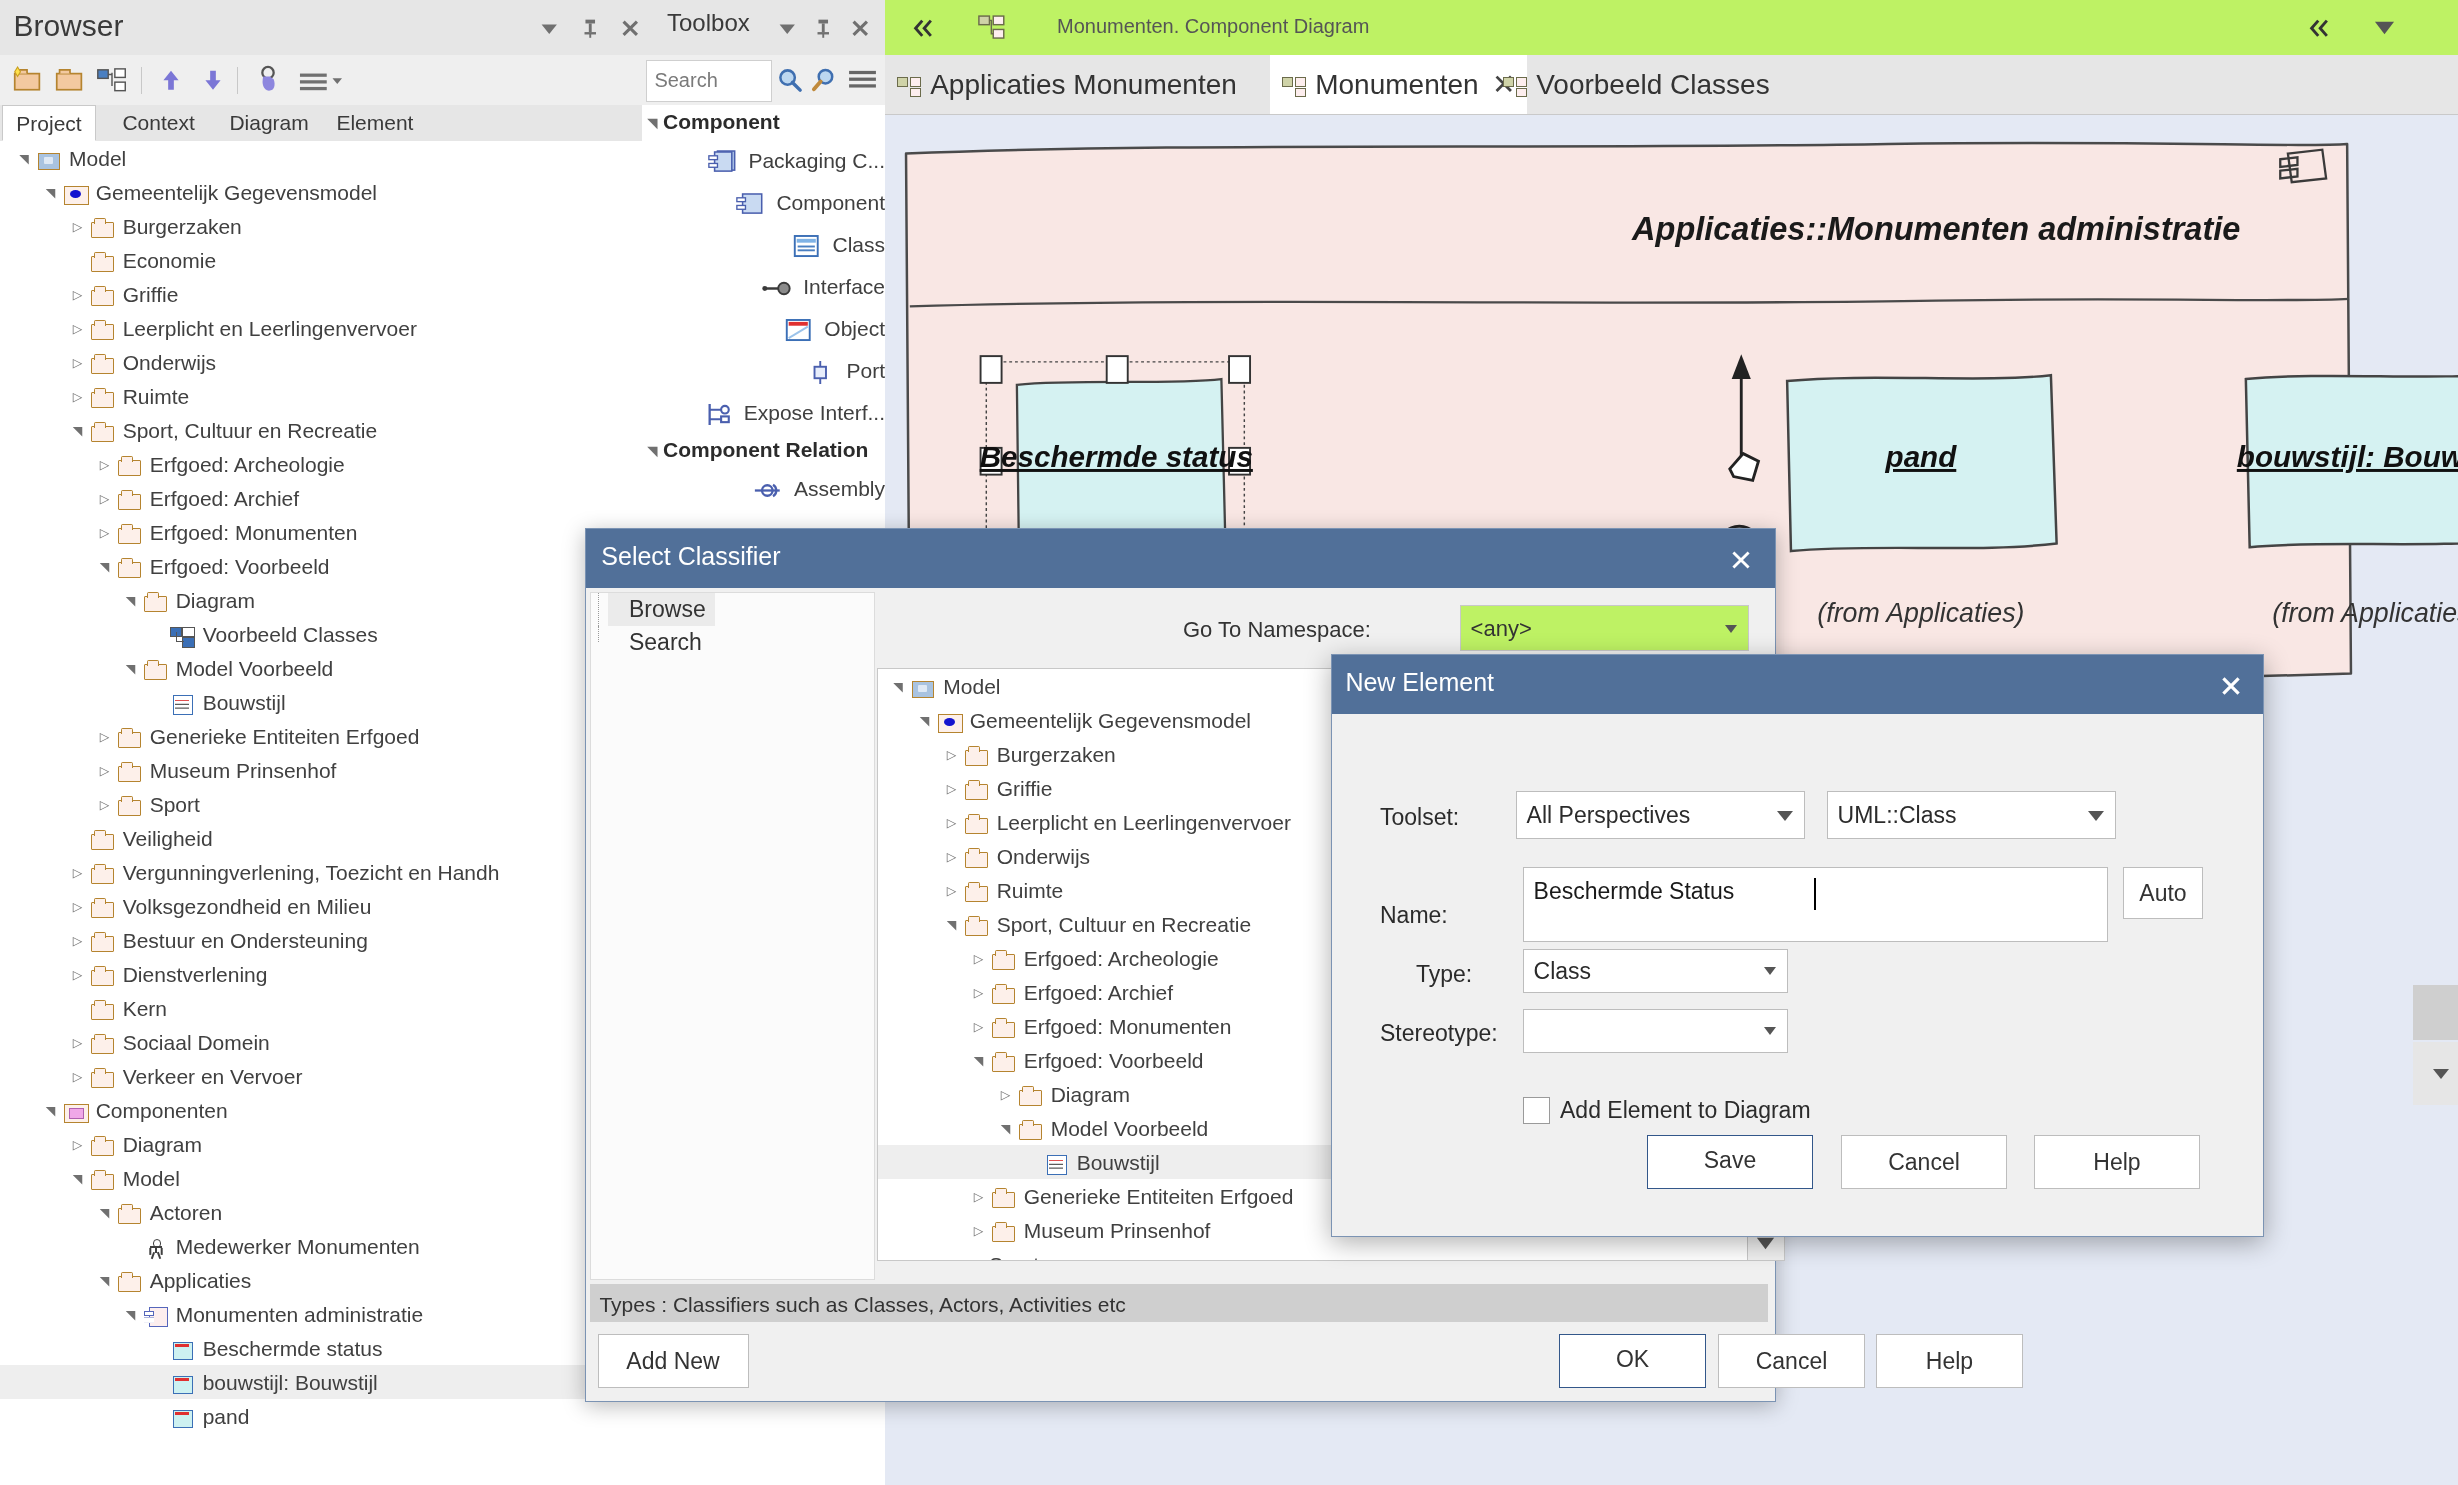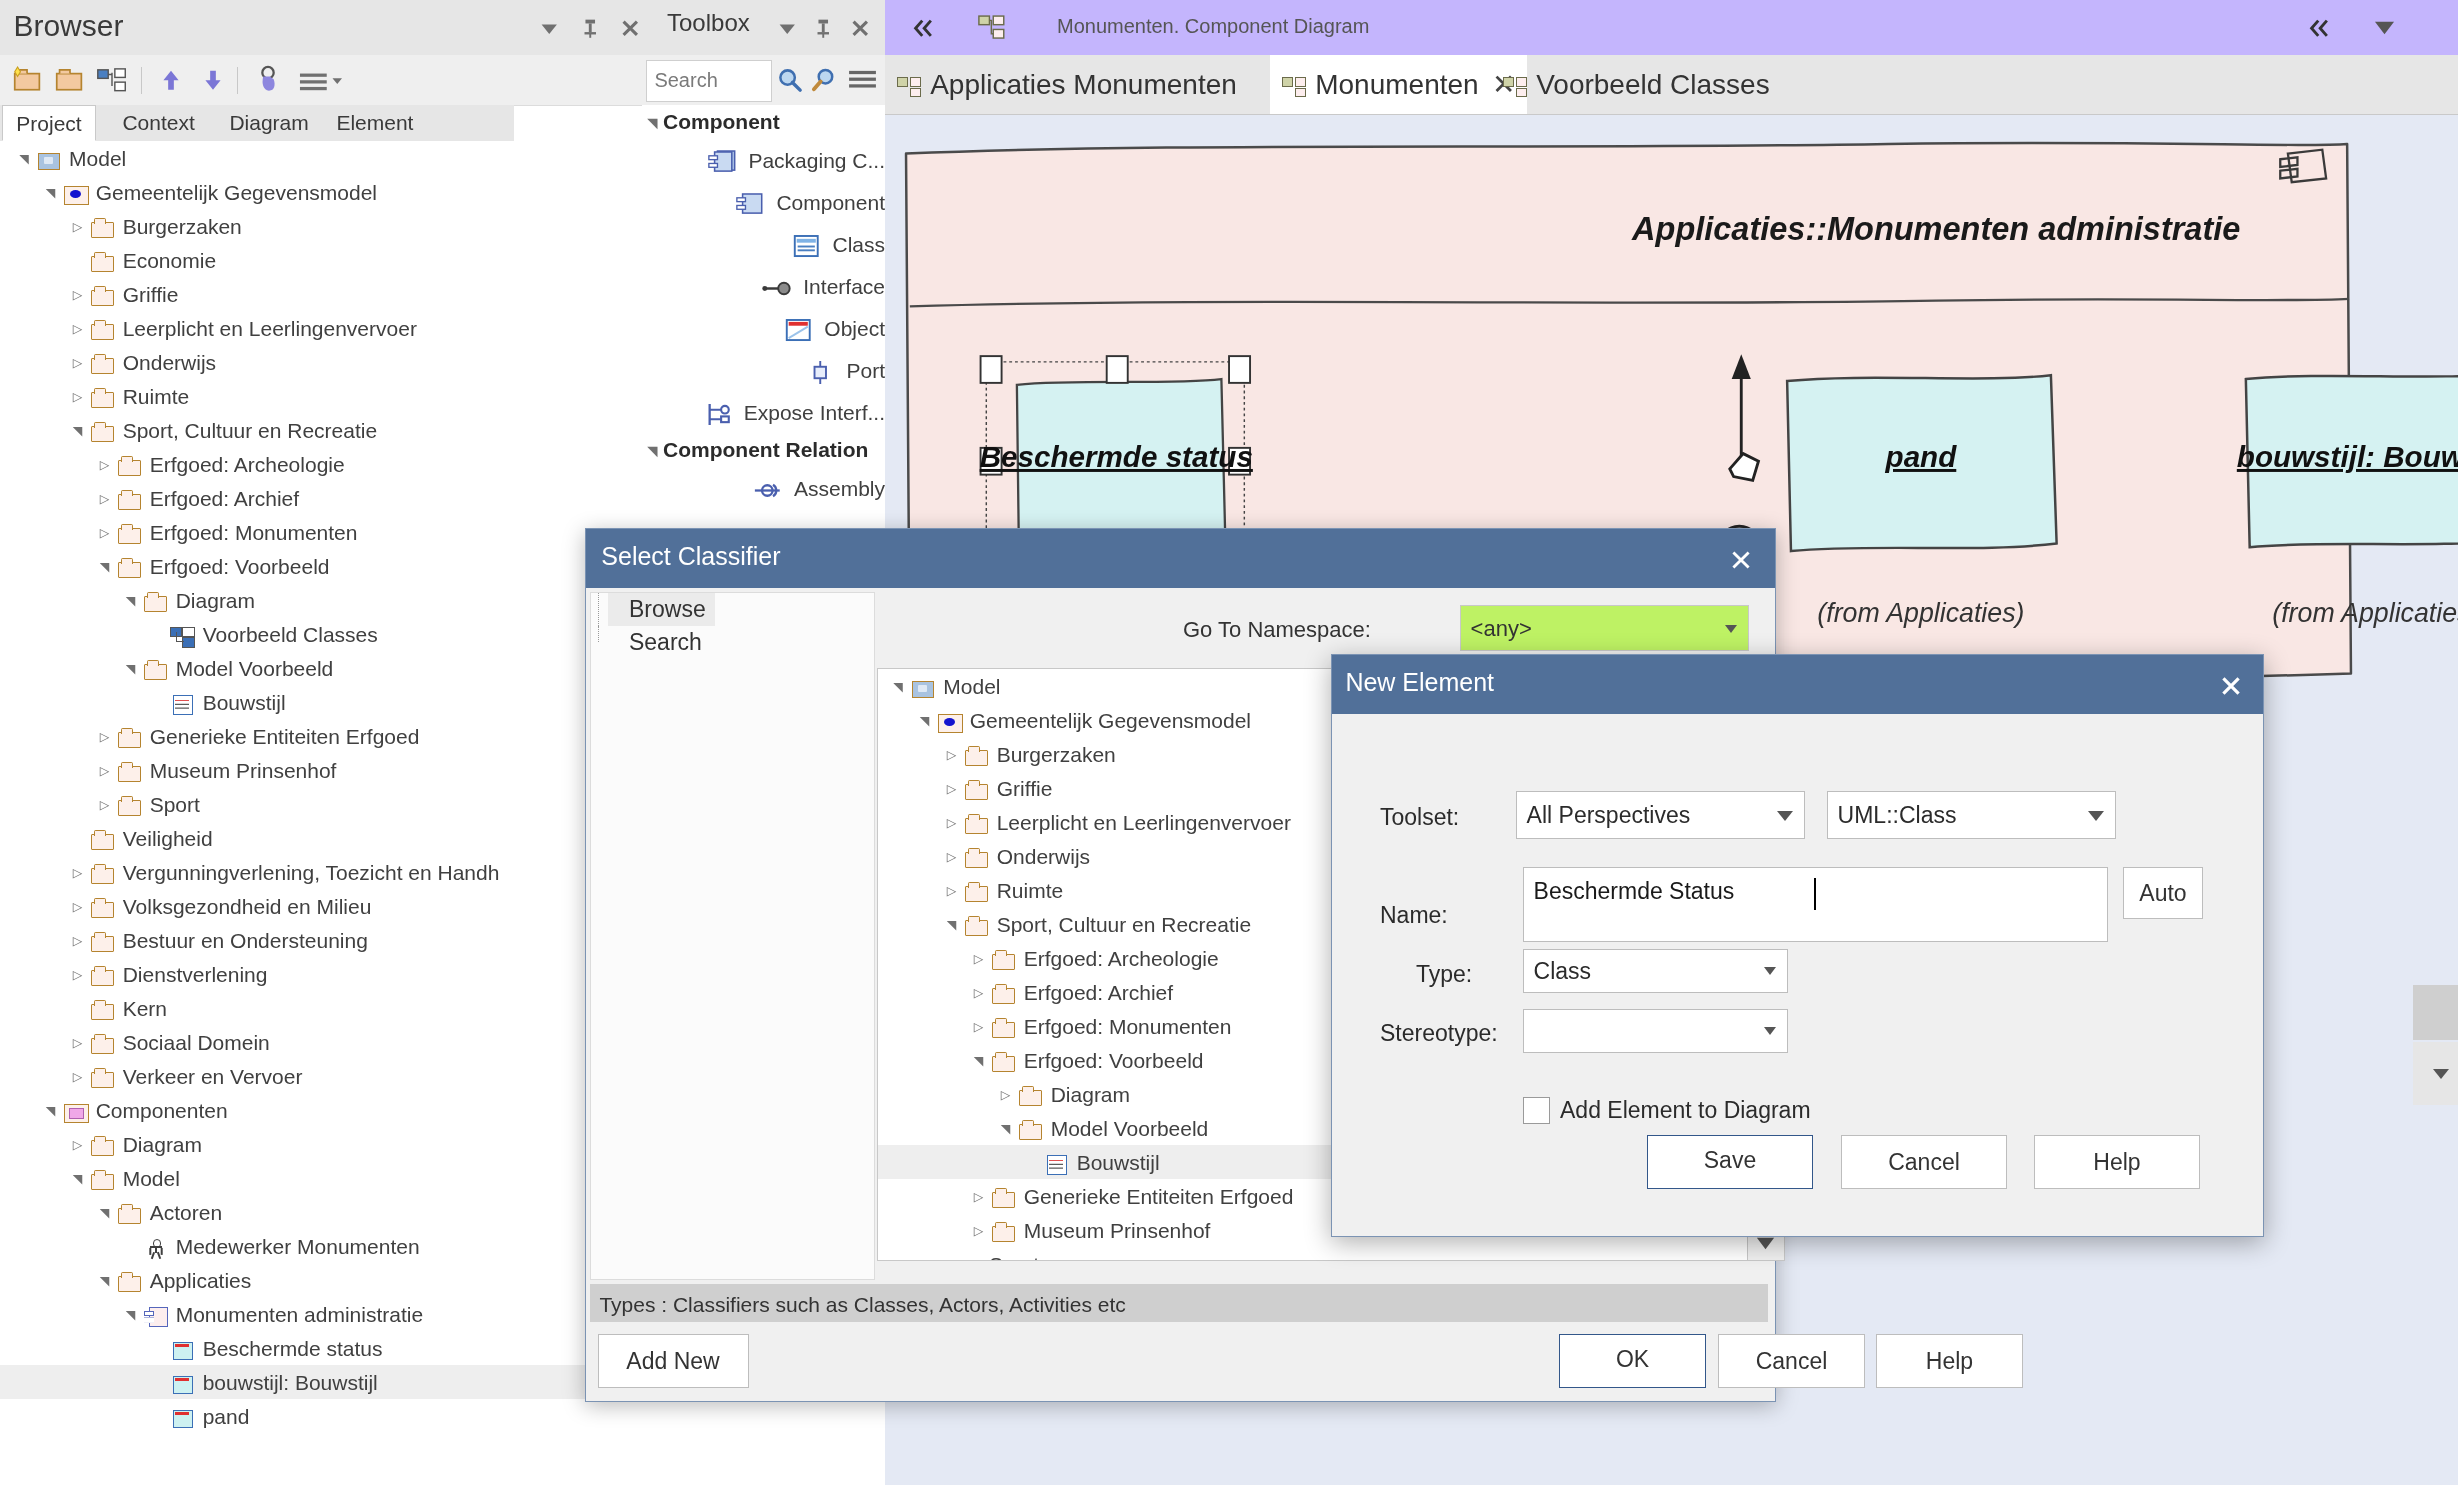--- a/index.html
+++ b/index.html
@@ -13,21 +13,21 @@
   
   #browser{left:0;top:0;width:642px;height:1485px;background:#ffffff;}
   #browser-title{left:0;top:0;width:642px;height:55px;background:#e6e6e6;}
   #browser-title .ttl{position:absolute;left:13.4px;top:8.6px;font-size:30px;color:#3a3a3a;}
   .panel-btn{position:absolute;width:32.5px;height:32.5px;top:11.5px;cursor:pointer;
     color:#707070;font-size:19px;text-align:center;line-height:32.5px;}
   #browser-toolbar{left:0;top:55px;width:642px;height:50px;background:#efefef;border-bottom:1px solid #dcdcdc;}
   .tb-ico{position:absolute;top:8.6px;width:36px;height:32.5px;cursor:pointer;}
   .tb-sep{position:absolute;top:11.5px;width:1px;height:27px;background:#c8c8c8;}
 
-  #browser-tabs{left:0;top:105px;width:514px;height:36px;background:#e6e6e6;border-bottom:7px solid #b91c1c;}
+  #browser-tabs{left:0;top:105px;width:642px;height:36px;background:#e6e6e6;border-bottom:7px solid #b91c1c;}
   .btab{position:absolute;top:0;height:36px;line-height:36px;font-size:21px;color:#3a3a3a;
     padding:0 13.4px;cursor:pointer;}
   .btab.active{background:#ffffff;border:1px solid #c9c9c9;border-bottom:1px solid #ffffff;box-sizing:border-box;}
 
   #tree{left:0;top:141px;width:642px;height:1344px;background:#ffffff;overflow:hidden;}
   .trow{position:relative;height:34px;line-height:34px;white-space:nowrap;font-size:21px;color:#404040;cursor:pointer;}
   .trow.sel{background:#eeeeee;}
   .tw{display:inline-block;width:21px;text-align:center;vertical-align:middle;color:#707070;font-size:12.4px;}
   .tico{display:inline-block;width:29px;height:23px;vertical-align:middle;margin-right:5.7px;position:relative;}
   .tlbl{vertical-align:middle;}
@@ -83,21 +83,21 @@
   #tbx-searchbox{position:absolute;left:3.8px;top:4.8px;width:124px;height:40px;background:#ffffff;border:1px solid #cfcfcf;}
   #tbx-searchbox span{position:absolute;left:7.6px;top:8.6px;font-size:20px;color:#7a7a7a;}
   #tbx-list{left:0;top:105px;width:243px;height:421px;background:#ffffff;overflow:hidden;}
   .tgrp{height:34px;line-height:34px;font-size:21px;font-weight:bold;color:#2b2b2b;white-space:nowrap;cursor:pointer;}
   .titem{height:42px;line-height:42px;font-size:21px;color:#404040;white-space:nowrap;cursor:pointer;padding-left:34px;text-align:right;}
   .titem .tx{vertical-align:middle;}
   .tbi{display:inline-block;width:32.5px;height:27px;vertical-align:middle;margin-right:9.6px;position:relative;}
 
   
   #diagarea{left:885px;top:0;width:1573px;height:1485px;background:#e4e9f4;}
-  #dg-top{left:0;top:0;width:1573px;height:55px;background:#c4b5fd;}
+  #dg-top{left:0;top:0;width:1573px;height:55px;background:#bef264;}
   #dg-crumb{position:absolute;left:172px;top:15.3px;font-size:20px;color:#555;}
   #dg-tabs{left:0;top:55px;width:1573px;height:59px;background:#e6e6e6;border-bottom:1px solid #c9c9c9;}
   .dtab{position:absolute;top:0;height:59px;line-height:59px;font-size:28px;color:#333;padding:0 11.5px;cursor:pointer;white-space:nowrap;}
   .dtab.active{background:#ffffff;}
   .dgico{display:inline-block;width:27px;height:23px;position:relative;vertical-align:middle;margin-right:6.7px;}
   .dgico:before{content:"";position:absolute;left:0;top:1.9px;width:9.6px;height:7.6px;background:#cfd3a8;border:1.3px solid #6b6b4b;}
   .dgico:after{content:"";position:absolute;left:13.4px;top:1.9px;width:9.6px;height:7.6px;background:#fdeeee;border:1.3px solid #6b6b4b;}
   .dgico i{position:absolute;left:13.4px;top:12.4px;width:9.6px;height:7.6px;background:#fdeeee;border:1.3px solid #6b6b4b;}
 
   #canvas{left:0;top:115px;width:1573px;height:1371px;background:#e4e9f4;overflow:hidden;}

